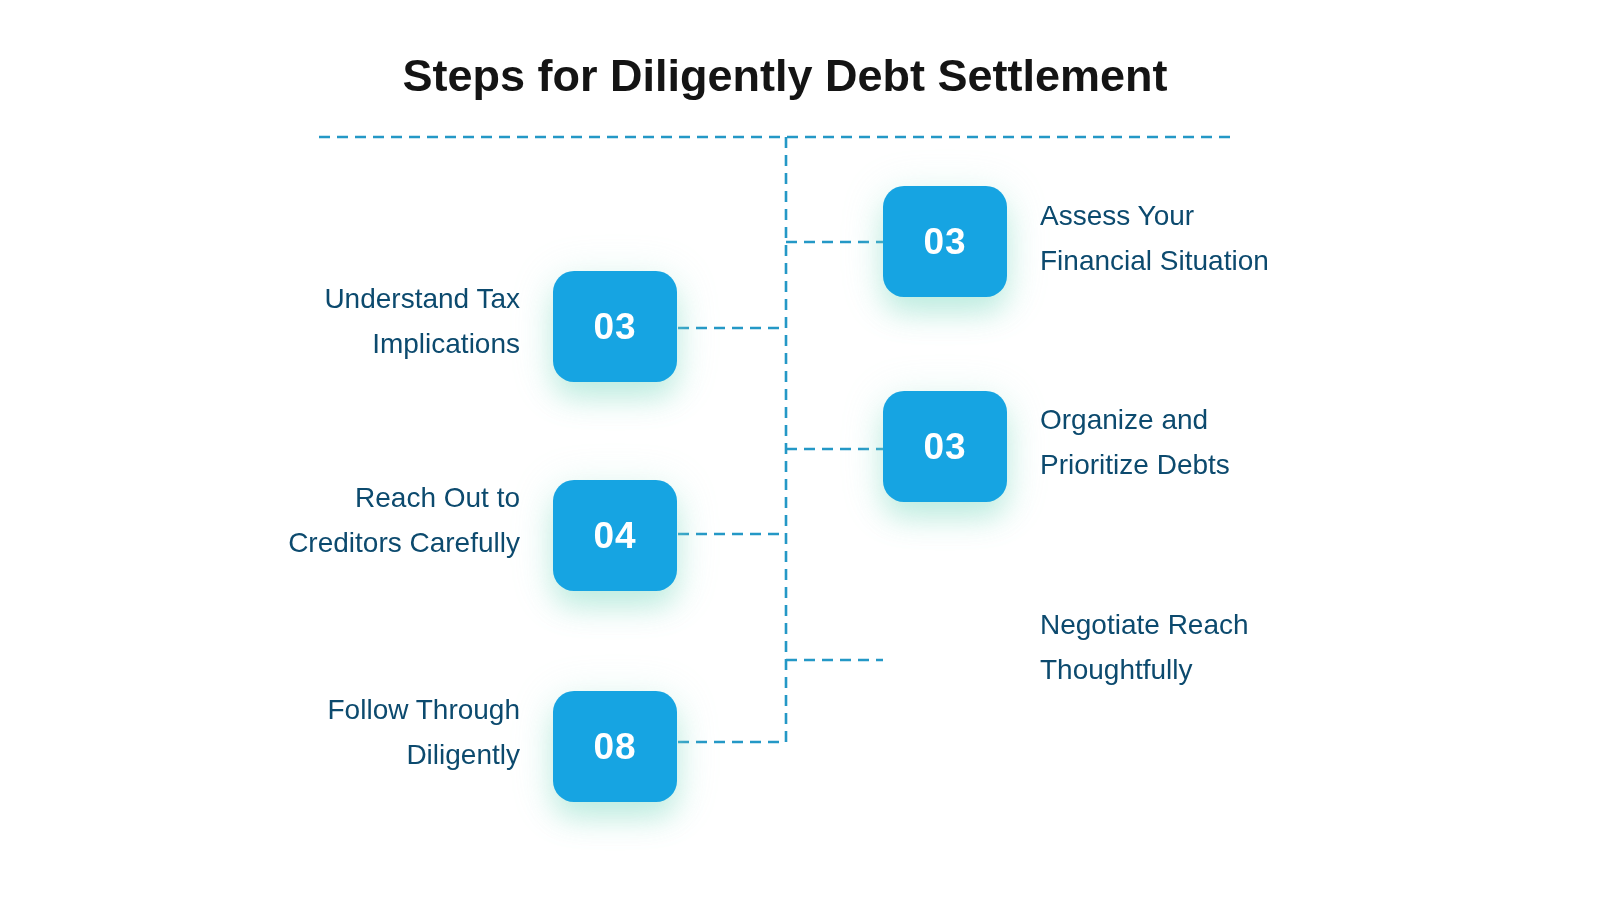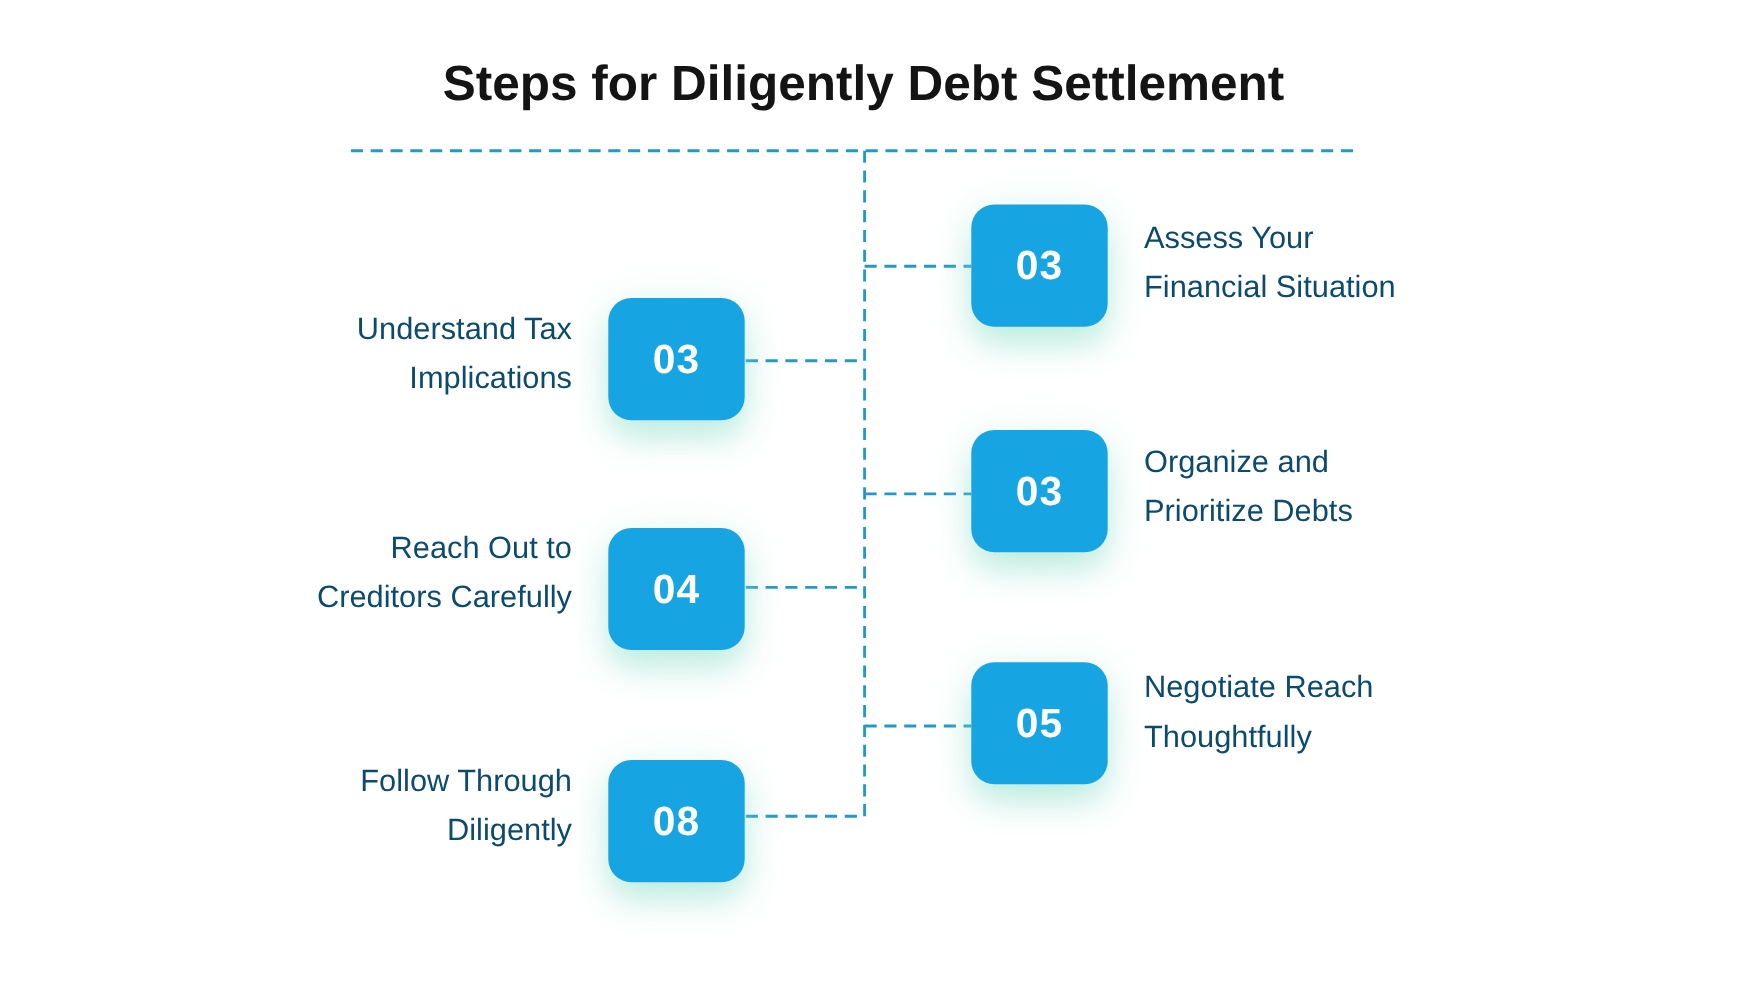--- a/index.html
+++ b/index.html
@@ -115,23 +115,20 @@
   </div>
   <div class="step-label label-right lbl-s3">Organize and
 Prioritize Debts</div>
 
   <div class="step-box box-s4">
     <span class="step-number">04</span>
   </div>
   <div class="step-label label-left lbl-s4">Reach Out to
 Creditors Carefully</div>
 
-  <div class="step-box box-s5">
-    <span class="step-number">05</span>
-  </div>
   <div class="step-label label-right lbl-s5">Negotiate Reach
 Thoughtfully</div>
 
   <div class="step-box box-s6">
     <span class="step-number">08</span>
   </div>
   <div class="step-label label-left lbl-s6">Follow Through
 Diligently</div>
 
 </div>

